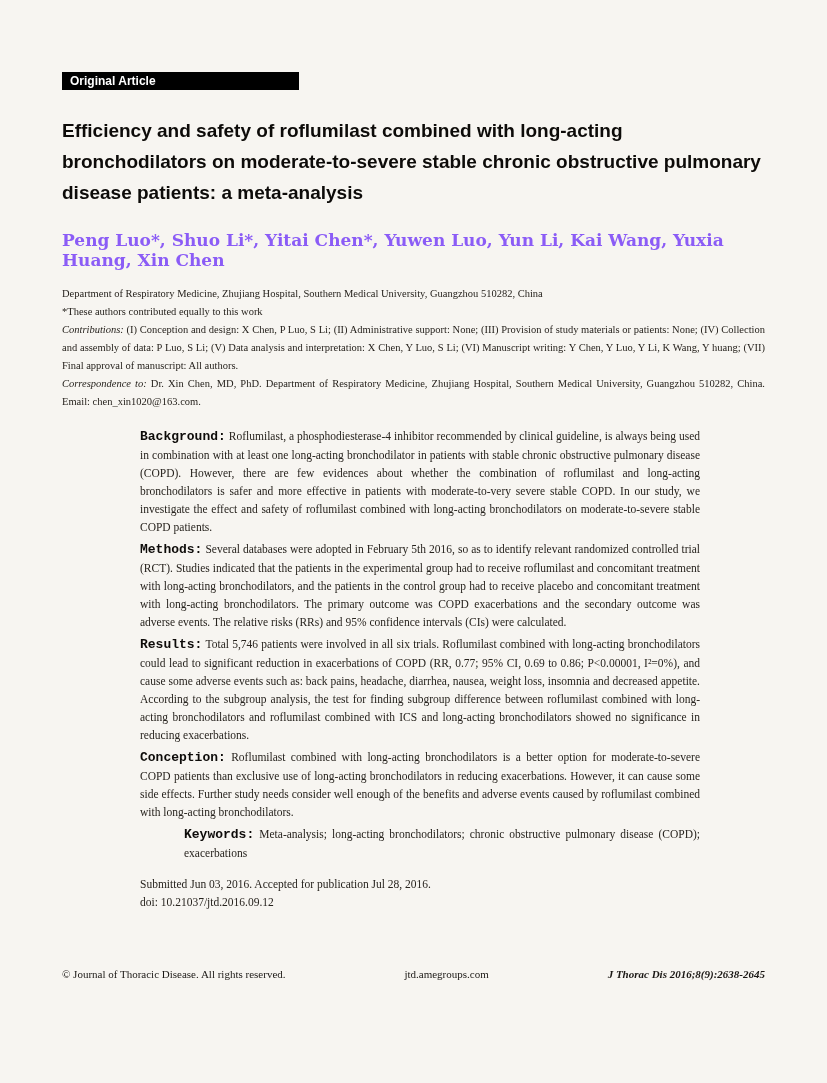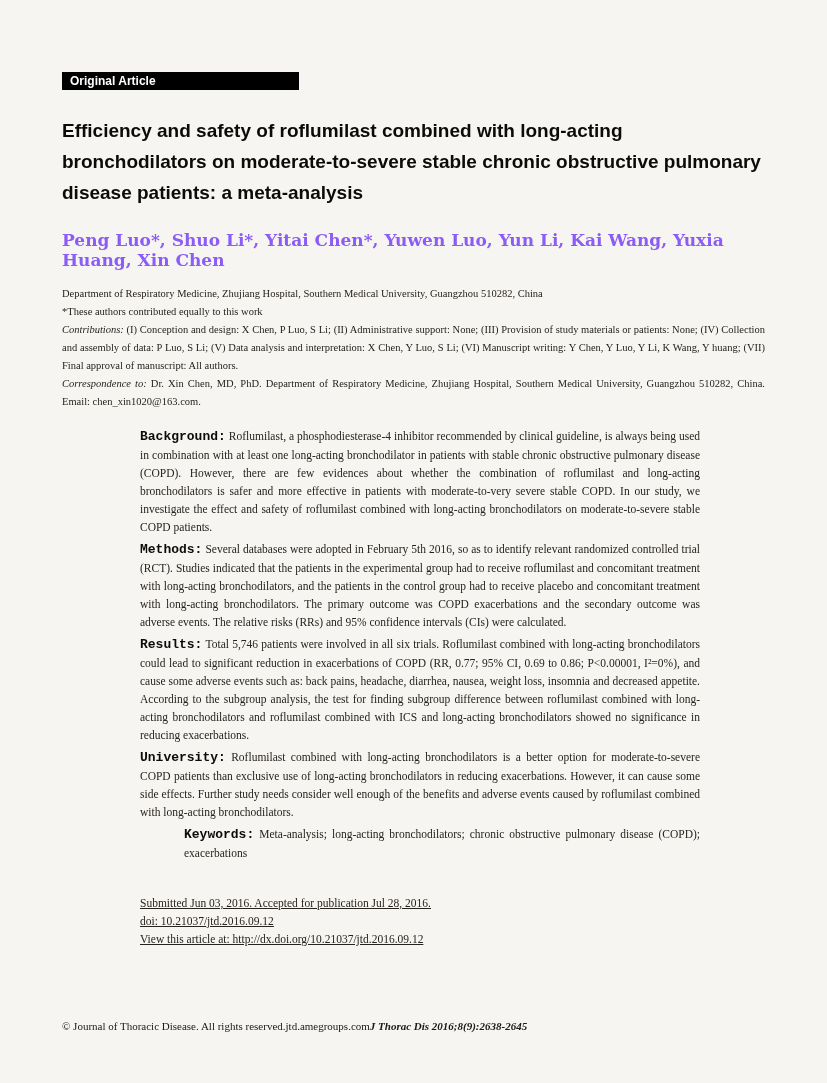--- a/index.html
+++ b/index.html
@@ -58,27 +58,28 @@
     text-align: justify;
   }
   .abstract p { margin: 0 0 4px 0; }
   .lbl {
     font-family: Liberation Mono, monospace;
     font-weight: bold;
     font-size: 13px;
     color: #0d0b09;
   }
   .keywords { margin-top: 8px; padding-left: 44px; }
-  .meta { margin-top: 32px; text-decoration: underline; }
+  .meta { margin-top: 13px; }
   .meta p { margin: 0; text-align: left; }
   .footer {
     position: absolute;
-    left: 62px; top: 1020px;
+    left: 62px; top: 968px;
     width: 703px;
     display: flex;
+    justify-content: space-between;
     font-size: 11px;
     color: #1b1815;
   }
   .footer .jref { font-style: italic; font-weight: bold; }
 </style>
 </head>
 <body>
 
 <div class="page">
 
@@ -110,32 +111,31 @@
     </p>
     <p>
       <span class="lbl">Methods:</span>
       <span>Several databases were adopted in February 5th 2016, so as to identify relevant randomized controlled trial (RCT). Studies indicated that the patients in the experimental group had to receive roflumilast and concomitant treatment with long-acting bronchodilators, and the patients in the control group had to receive placebo and concomitant treatment with long-acting bronchodilators. The primary outcome was COPD exacerbations and the secondary outcome was adverse events. The relative risks (RRs) and 95% confidence intervals (CIs) were calculated.</span>
     </p>
     <p>
       <span class="lbl">Results:</span>
       <span>Total 5,746 patients were involved in all six trials. Roflumilast combined with long-acting bronchodilators could lead to significant reduction in exacerbations of COPD (RR, 0.77; 95% CI, 0.69 to 0.86; P&lt;0.00001, I²=0%), and cause some adverse events such as: back pains, headache, diarrhea, nausea, weight loss, insomnia and decreased appetite. According to the subgroup analysis, the test for finding subgroup difference between roflumilast combined with long-acting bronchodilators and roflumilast combined with ICS and long-acting bronchodilators showed no significance in reducing exacerbations.</span>
     </p>
     <p>
-      <span class="lbl">University:</span>
+      <span class="lbl">Conception:</span>
       <span>Roflumilast combined with long-acting bronchodilators is a better option for moderate-to-severe COPD patients than exclusive use of long-acting bronchodilators in reducing exacerbations. However, it can cause some side effects. Further study needs consider well enough of the benefits and adverse events caused by roflumilast combined with long-acting bronchodilators.</span>
     </p>
     <p class="keywords">
       <span class="lbl">Keywords:</span>
       <span>Meta-analysis; long-acting bronchodilators; chronic obstructive pulmonary disease (COPD); exacerbations</span>
     </p>
 
     <div class="meta">
       <p>Submitted Jun 03, 2016. Accepted for publication Jul 28, 2016.</p>
       <p>doi: 10.21037/jtd.2016.09.12</p>
-      <p>View this article at: http://dx.doi.org/10.21037/jtd.2016.09.12</p>
     </div>
   </div>
 
 </div>
 
 <div class="footer">
   <span>© Journal of Thoracic Disease. All rights reserved.</span>
   <span>jtd.amegroups.com</span>
   <span class="jref">J Thorac Dis 2016;8(9):2638-2645</span>
 </div>

